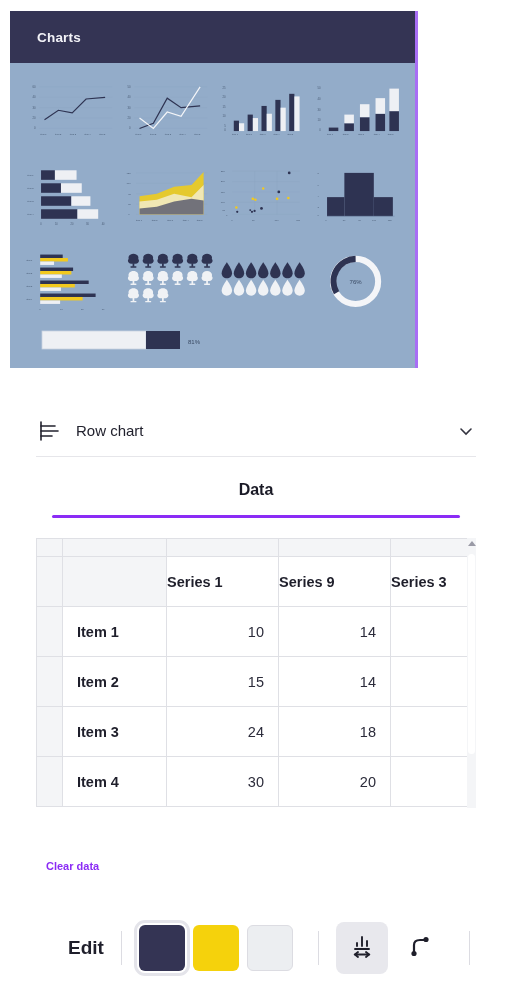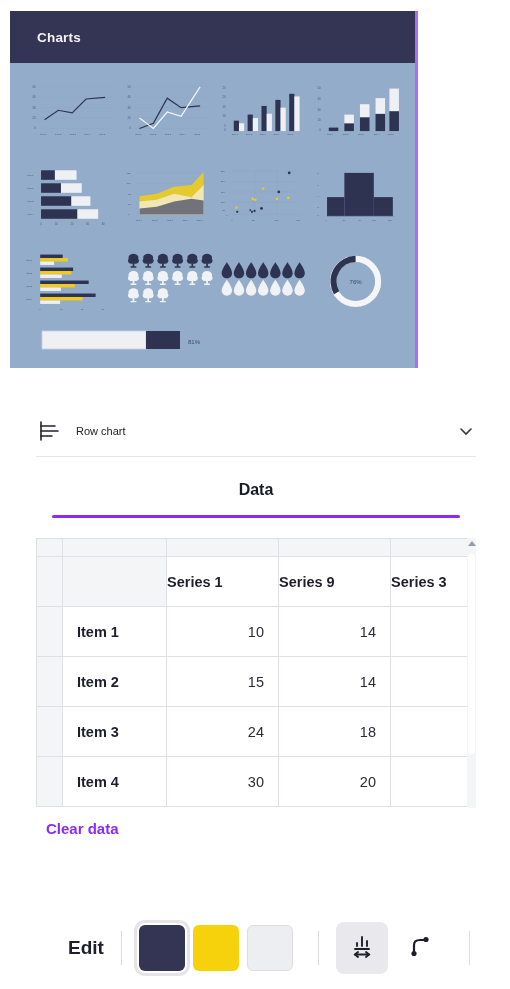--- a/index.html
+++ b/index.html
@@ -46,21 +46,21 @@
   .wide-thumb svg { width: 100%; height: 100%; display: block; }
 
   
   .type-row {
     position: absolute; left: 36px; top: 405px;
     width: 440px; height: 52px;
     display: flex; align-items: center;
     border-bottom: 1px solid #e6e6ea;
   }
   .type-icon { width: 26px; height: 26px; margin-right: 14px; flex: 0 0 auto;}
-  .type-label { font-size: 11px; color: #22222e; flex: 1; }
+  .type-label { font-size: 15px; color: #22222e; flex: 1; }
   .chev { width: 20px; height: 20px; }
 
   
   .tabs {
     position: absolute; left: 36px; top: 470px;
     width: 440px; height: 48px;
     display: flex;
   }
   .tab {
     flex: 1; display: flex; align-items: center; justify-content: center;
@@ -110,22 +110,22 @@
     position: absolute; left: 1px; top: 16px; width: 7px; height: 200px;
     background: #ffffff; border-radius: 4px;
   }
   .vscroll .uparrow {
     position: absolute; left: 1px; top: 3px;
     width: 0; height: 0;
     border-left: 4px solid transparent; border-right: 4px solid transparent;
     border-bottom: 5px solid #9a9aa6;
   }
   .clear-link {
-    position: absolute; left: 46px; top: 820px;
-    font-size: 15px; color: #8b2cf5; font-weight: bold;
+    position: absolute; left: 46px; top: 860px;
+    font-size: 11px; color: #8b2cf5; font-weight: bold;
     cursor: pointer;
   }
 
   
   .toolbar {
     position: absolute; left: 0; top: 906px;
     width: 510px; height: 83px;
     display: flex; align-items: center;
     padding-left: 68px;
     background: #ffffff;

